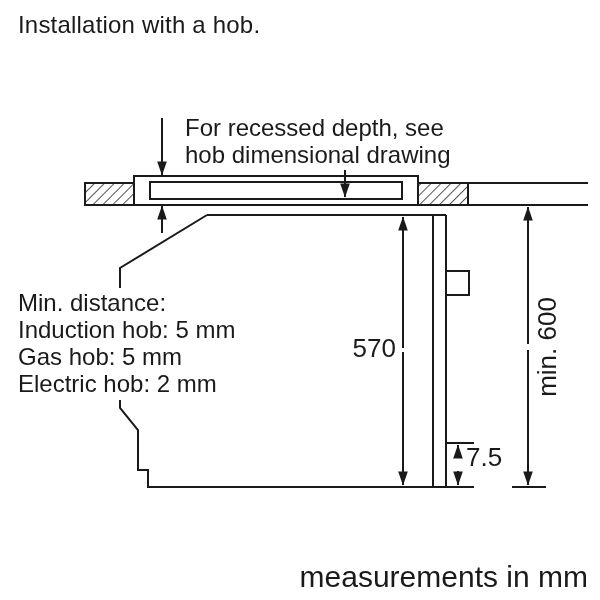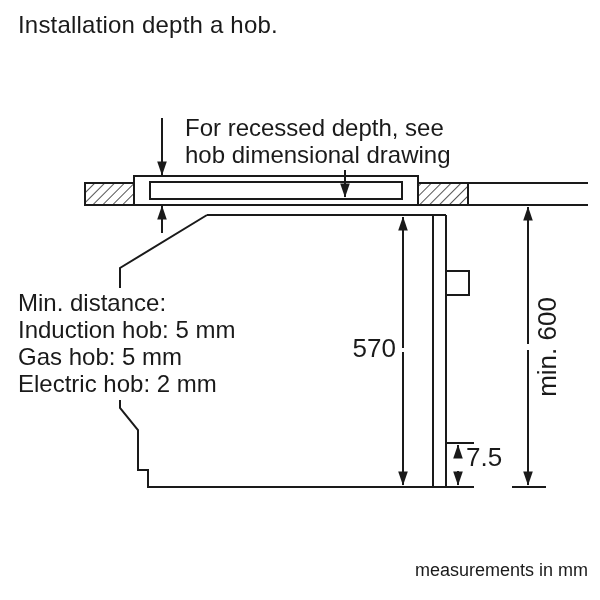--- a/index.html
+++ b/index.html
@@ -17,42 +17,42 @@
     position: absolute;
     left: 18px;
     top: 11px;
     font-size: 24px;
     letter-spacing: 0.2px;
   }
   .footer-note {
     position: absolute;
     right: 12px;
     top: 560px;
-    font-size: 18px;
+    font-size: 30px;
   }
   svg.diagram {
     position: absolute;
     left: 0;
     top: 0;
   }
   .t {
     font-family: "Liberation Sans", sans-serif;
     font-size: 24px;
     fill: #1a1a1a;
   }
   .dim {
     font-family: "Liberation Sans", sans-serif;
     font-size: 26px;
     fill: #1a1a1a;
   }
 </style>
 </head>
 <body>
 
-<div class="page-title">Installation depth a hob.</div>
+<div class="page-title">Installation with a hob.</div>
 
 <svg class="diagram" width="600" height="600" viewBox="0 0 600 600">
   <defs>
     <pattern id="hatch" patternUnits="userSpaceOnUse" width="7" height="7" patternTransform="rotate(45)">
       <line x1="0" y1="0" x2="0" y2="7" stroke="#1a1a1a" stroke-width="1.5"></line>
     </pattern>
     <marker id="arr" markerUnits="userSpaceOnUse" markerWidth="15" markerHeight="12" refX="14.5" refY="6" orient="auto">
       <path d="M15 6 L1 1.2 L1 10.8 Z" fill="#1a1a1a"></path>
     </marker>
   </defs>

